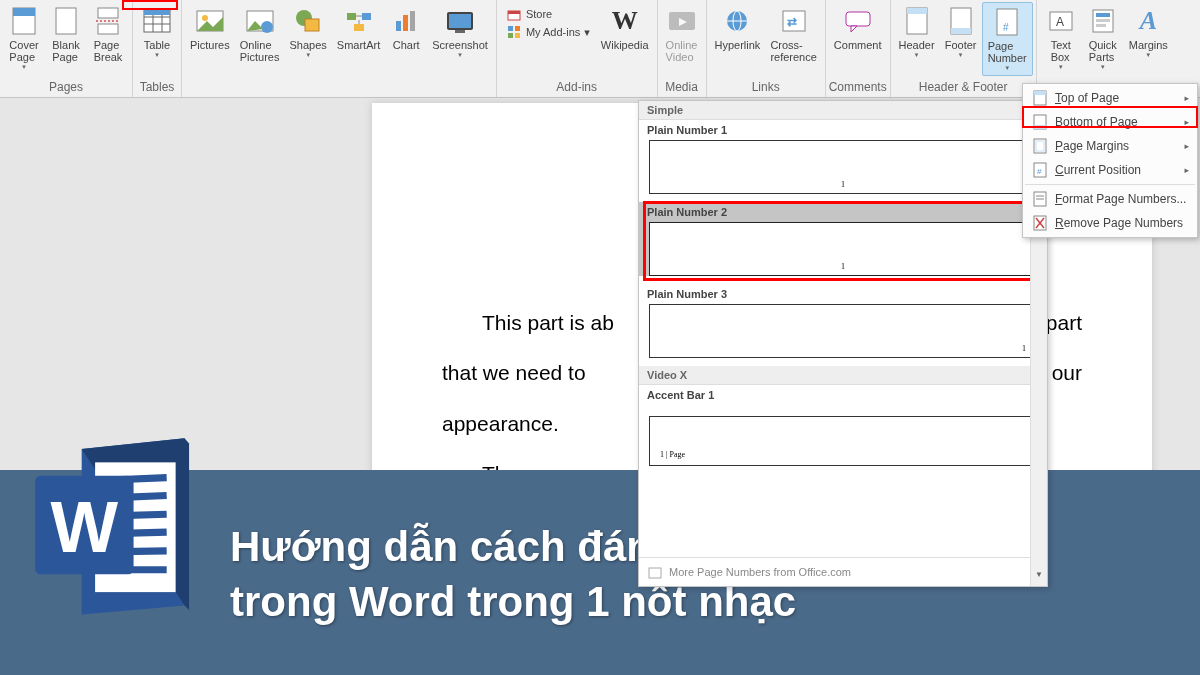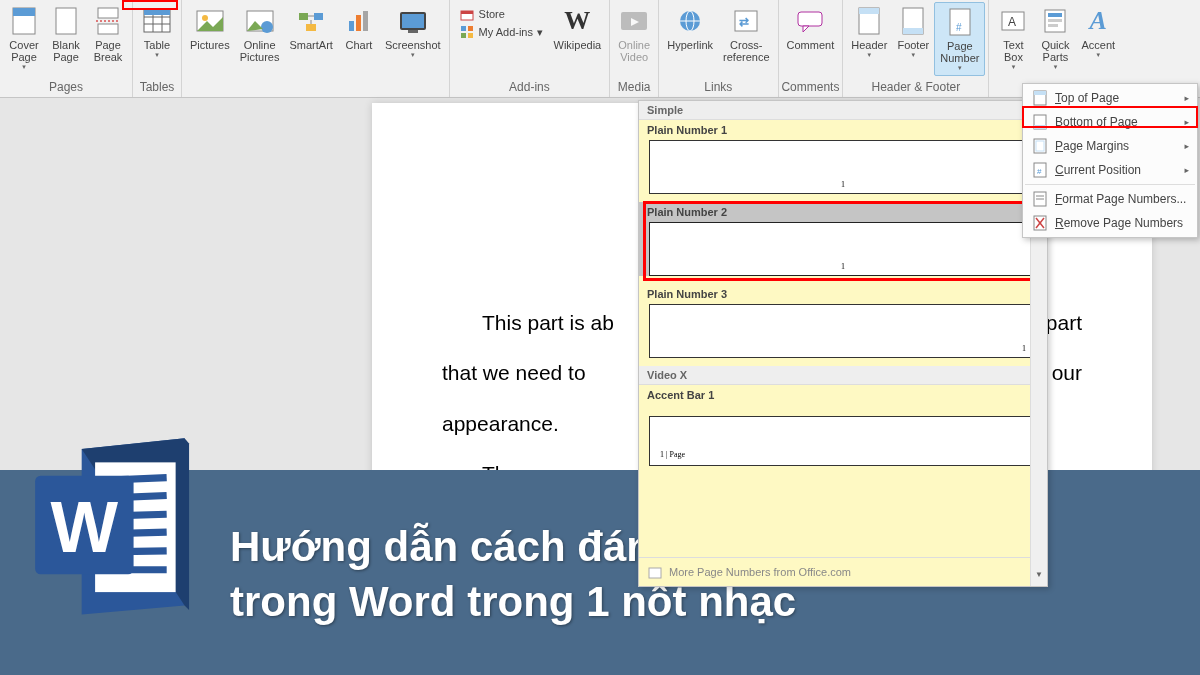--- a/index.html
+++ b/index.html
@@ -7,32 +7,32 @@
 
 .top-highlight { position: absolute; top: 0; left: 122px; width: 56px; height: 10px; border: 2px solid red; z-index: 100; }
 
 .ribbon { background: #f1f1f1; height: 98px; border-bottom: 1px solid #c5c5c5; display: flex; position: relative; }
 .ribbon-group { display: flex; flex-direction: column; border-right: 1px solid #d4d4d4; padding: 0; position: relative; }
 .ribbon-items { display: flex; flex: 1; padding: 2px 3px; }
 .ribbon-label { font-size: 12px; color: #666; text-align: center; padding: 2px 0 3px 0; }
 .ribbon-btn { display: flex; flex-direction: column; align-items: center; justify-content: flex-start; padding: 3px 5px; cursor: pointer; border-radius: 2px; font-size: 11px; color: #444; min-width: 42px; }
 .ribbon-btn-active { background: #cde6f7; border: 1px solid #92c0e0; }
 .ribbon-btn .icon-lg { width: 32px; height: 32px; margin-bottom: 2px; display: flex; align-items: center; justify-content: center; }
-.ribbon-btn .label { text-align: center; line-height: 1.1; }
+.ribbon-btn .label { text-align: left; line-height: 1.1; }
 .ribbon-btn .arrow { font-size: 7px; color: #666; }
 .small-stack { display: flex; flex-direction: column; gap: 2px; padding: 4px 6px; }
 .small-item { display: flex; align-items: center; gap: 4px; font-size: 11px; color: #444; cursor: pointer; }
 .small-item .icon-sm { width: 16px; height: 16px; display: inline-flex; align-items: center; justify-content: center; }
 
 .doc-area { position: absolute; top: 98px; left: 0; right: 0; bottom: 0; background: #e6e6e6; }
 .page { position: absolute; top: 5px; left: 372px; width: 780px; height: 900px; background: #fff; box-shadow: 0 0 8px rgba(0,0,0,0.15); padding: 50px 70px; }
 .page .headline { font-family: "Times New Roman", serif; font-size: 21px; font-weight: bold; font-style: italic; text-align: center; margin-top: 40px; }
 .page .body-text { font-family: "Times New Roman", serif; font-size: 21px; line-height: 2.4; text-align: justify; margin-top: 80px; }
 
-.gallery { position: absolute; top: 100px; left: 638px; width: 410px; height: 487px; background: #fef9c3; border: 1px solid #c5c5c5; box-shadow: 2px 2px 6px rgba(0,0,0,0.2); z-index: 50; overflow: hidden; }
+.gallery { position: absolute; top: 100px; left: 638px; width: 410px; height: 487px; background: #ffffff; border: 1px solid #c5c5c5; box-shadow: 2px 2px 6px rgba(0,0,0,0.2); z-index: 50; overflow: hidden; }
 .gallery-header { background: #eee; font-size: 11px; font-weight: bold; color: #666; padding: 3px 8px; border-bottom: 1px solid #ddd; }
 .gallery-item-label { font-size: 11px; font-weight: bold; color: #444; padding: 4px 8px; }
 .gallery-preview { margin: 0 10px 8px 10px; border: 1px solid #333; height: 54px; position: relative; background: #fff; }
 .gallery-preview .num-l { position: absolute; bottom: 4px; left: 10px; font-size: 8px; font-family: serif; }
 .gallery-preview .num-c { position: absolute; bottom: 4px; left: 50%; transform: translateX(-50%); font-size: 8px; font-family: serif; }
 .gallery-preview .num-r { position: absolute; bottom: 4px; right: 10px; font-size: 8px; font-family: serif; }
 .gallery-item-selected { background: #c5c5c5; }
 .gallery-item-selected .gallery-preview { border: 1px solid #222; }
 .gallery-highlight { position: absolute; border: 3px solid red; pointer-events: none; }
 .gallery-scroll { position: absolute; right: 0; top: 0; bottom: 0; width: 17px; background: #f0f0f0; border-left: 1px solid #ddd; }
@@ -132,20 +132,30 @@
       </div>
       <div class="ribbon-btn">
         <span class="icon-lg">
             <svg width="30" height="28">
               <rect x="2" y="4" width="26" height="20" fill="#fff" stroke="#888"></rect>
               <circle cx="22" cy="20" r="6" fill="#5b9bd5"></circle>
               <polyline points="2,24 10,14 18,22" fill="#7aa854"></polyline>
             </svg>
           </span>
         <span class="label">Online<br>Pictures</span>
+      </div>
+      <div class="ribbon-btn">
+        <span class="icon-lg">
+            <svg width="30" height="28">
+              <circle cx="11" cy="11" r="8" fill="#7aa854"></circle>
+              <rect x="12" y="12" width="14" height="12" fill="#f4b942" stroke="#c08020"></rect>
+            </svg>
+          </span>
+        <span class="label">Shapes</span>
+          <span class="arrow">▾</span>
       </div>
       <div class="ribbon-btn">
         <span class="icon-lg">
             <svg width="30" height="28">
               <rect x="3" y="6" width="9" height="7" fill="#7aa854"></rect>
               <rect x="18" y="6" width="9" height="7" fill="#5b9bd5"></rect>
               <rect x="10" y="17" width="10" height="7" fill="#f4b942"></rect>
               <line x1="12" y1="9" x2="18" y2="9" stroke="#888"></line>
               <line x1="15" y1="13" x2="15" y2="17" stroke="#888"></line>
             </svg>
@@ -319,21 +329,21 @@
               <rect x="6" y="6" width="14" height="4" fill="#5b9bd5"></rect>
               <rect x="6" y="12" width="14" height="3" fill="#ccc"></rect>
               <rect x="6" y="17" width="10" height="3" fill="#ccc"></rect>
             </svg>
           </span>
         <span class="label">Quick<br>Parts</span>
           <span class="arrow">▾</span>
       </div>
       <div class="ribbon-btn">
         <span class="icon-lg" style="font-family:serif;font-size:26px;font-weight:bold;font-style:italic;color:#5b9bd5;">A</span>
-        <span class="label">Accent</span>
+        <span class="label">Margins</span>
           <span class="arrow">▾</span>
       </div>
     </div>
     <div class="ribbon-label"></div>
   </div>
 </div>
 
 <div class="doc-area">
   <div class="page">
     <div class="headline">Do you know how</div>

